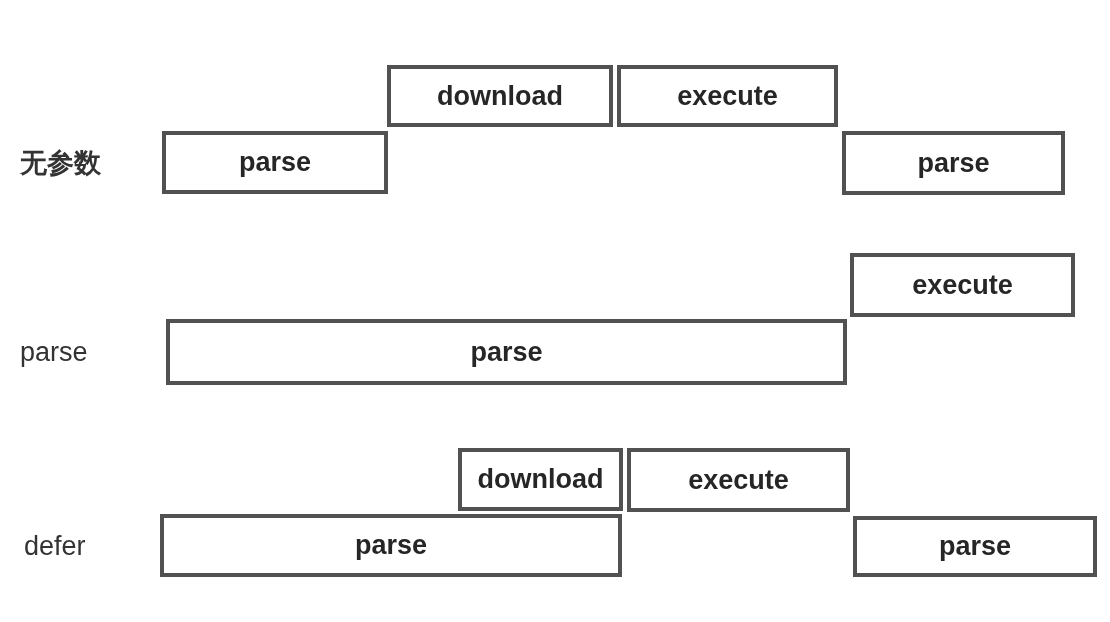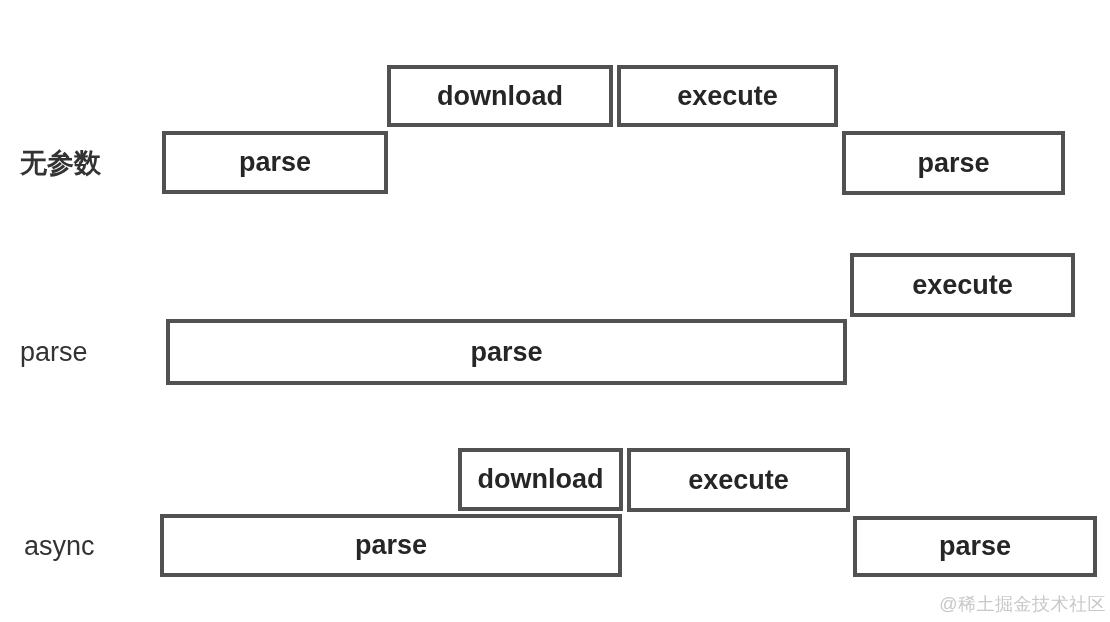--- a/index.html
+++ b/index.html
@@ -72,21 +72,20 @@
   <div class="row-label" id="label-r1">无参数</div>
   <div class="box" id="r1-parse1">parse</div>
   <div class="box" id="r1-download">download</div>
   <div class="box" id="r1-execute">execute</div>
   <div class="box" id="r1-parse2">parse</div>
 
   <div class="row-label" id="label-r2">parse</div>
   <div class="box" id="r2-parse">parse</div>
   <div class="box" id="r2-execute">execute</div>
 
-  <div class="row-label" id="label-r3">async</div>
+  <div class="row-label" id="label-r3">defer</div>
   <div class="box" id="r3-parse1">parse</div>
   <div class="box" id="r3-download">download</div>
   <div class="box" id="r3-execute">execute</div>
   <div class="box" id="r3-parse2">parse</div>
 
-  <div class="watermark">@稀土掘金技术社区</div>
 
 </div>
 
 </body></html>

